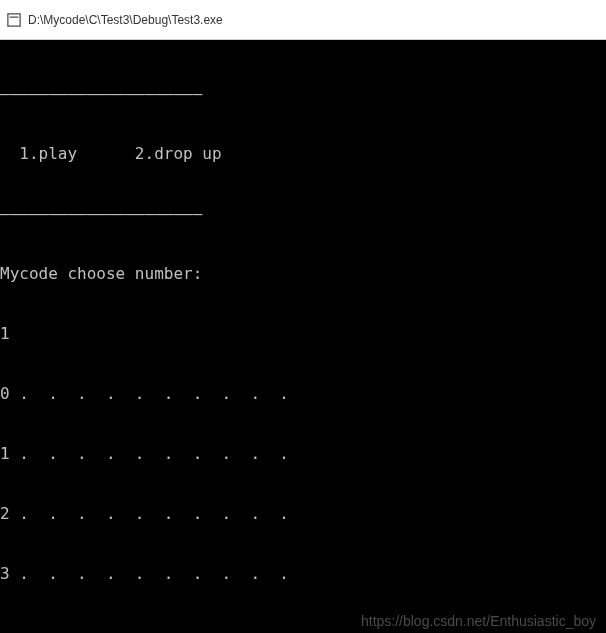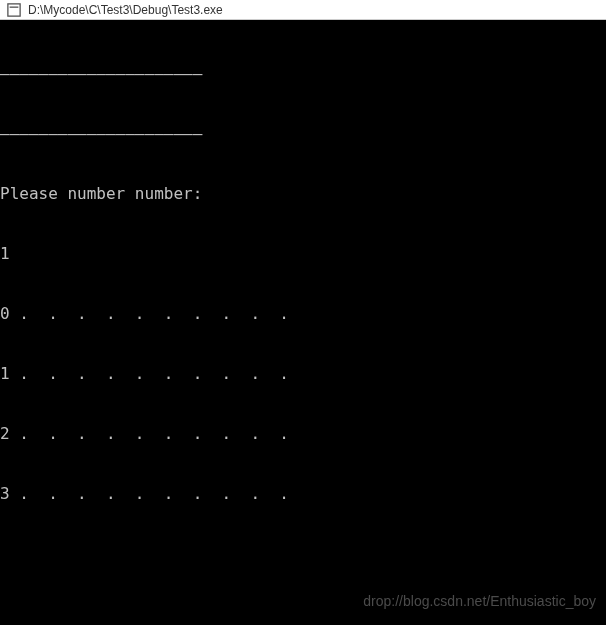--- a/index.html
+++ b/index.html
@@ -9,21 +9,21 @@
     }
     body {
       width: 606px;
       height: 633px;
       background: #fff;
       font-family: "Consolas", "Courier New", monospace;
       overflow: hidden;
       position: relative;
     }
     .title-bar {
-      height: 20px;
+      height: 40px;
       background: #fff;
       border-bottom: 1px solid #ccc;
       display: flex;
       align-items: center;
       padding: 0 6px;
       font-family: "Segoe UI", sans-serif;
       font-size: 12px;
       color: #333;
     }
     .title-icon {
@@ -72,22 +72,23 @@
     <svg viewBox="0 0 16 16">
       <rect x="1" y="1" width="14" height="14" fill="none" stroke="#555" stroke-width="1.5"></rect>
       <rect x="3" y="4" width="10" height="1.5" fill="#555"></rect>
     </svg>
   </span>
   <span>D:\Mycode\C\Test3\Debug\Test3.exe</span>
 </div>
 
 <div class="console">
   <div class="console-line">—————————————————————</div>
+  <div class="console-line">  1.play      2.drop up</div>
   <div class="console-line">—————————————————————</div>
-  <div class="console-line">Please number number:</div>
+  <div class="console-line">Mycode choose number:</div>
   <div class="console-line">1</div>
   <div class="console-line">0 .  .  .  .  .  .  .  .  .  .</div>
   <div class="console-line">1 .  .  .  .  .  .  .  .  .  .</div>
   <div class="console-line">2 .  .  .  .  .  .  .  .  .  .</div>
   <div class="console-line">3 .  .  .  .  .  .  .  .  .  .</div>
   
   
   
   
   
@@ -99,14 +100,14 @@
   
   
   
   
   
   
   
   
   
   
-  <div class="watermark">drop://blog.csdn.net/Enthusiastic_boy</div>
+  <div class="watermark">https://blog.csdn.net/Enthusiastic_boy</div>
 </div>
 
 </body></html>

